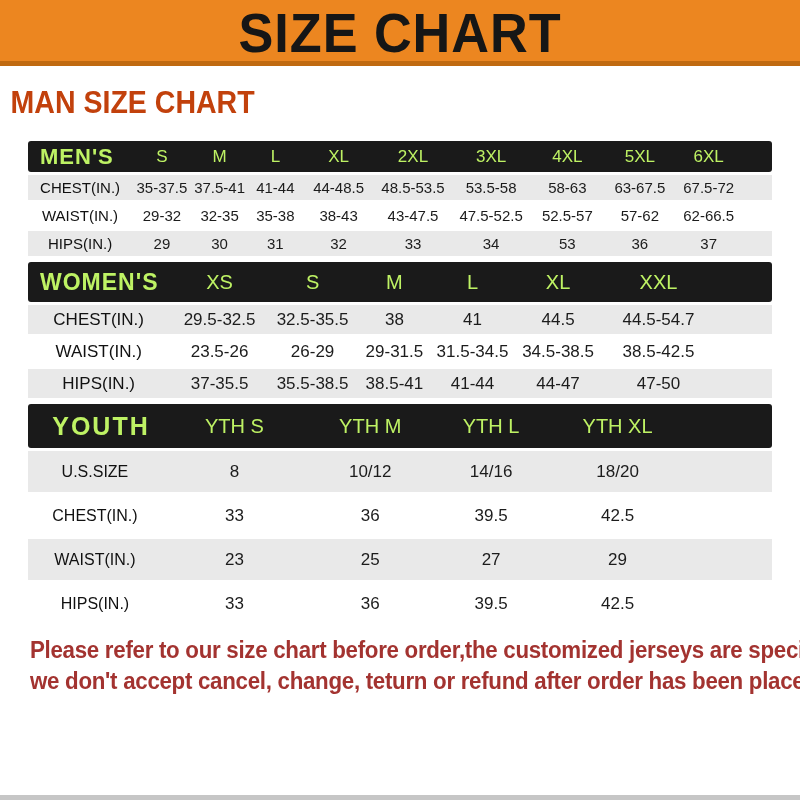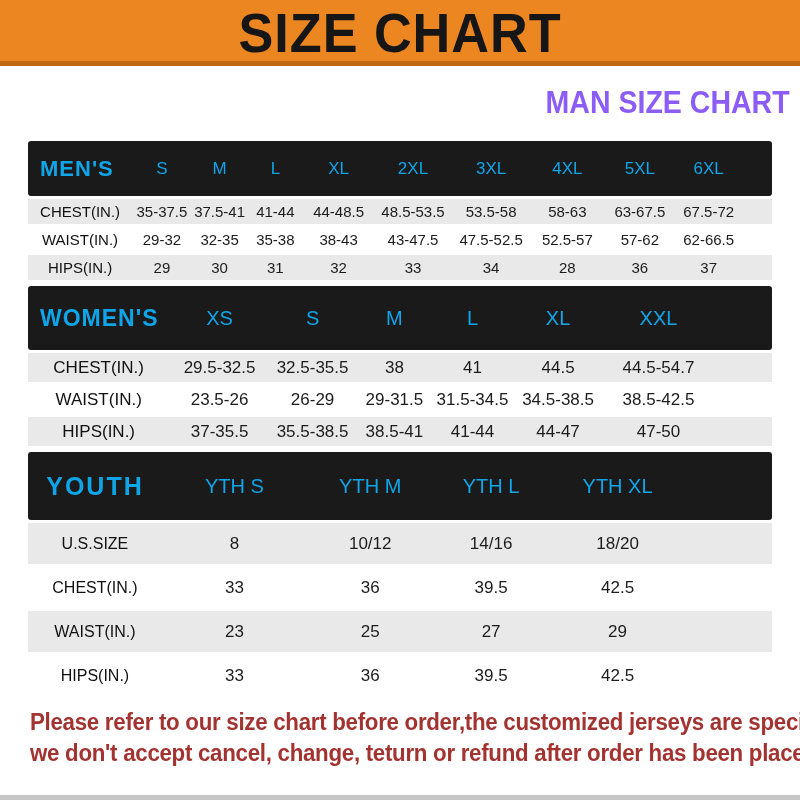--- a/index.html
+++ b/index.html
@@ -13,33 +13,33 @@
     height:61px;background:var(--banner-bg,#ec8620);
     border-bottom:5px solid var(--banner-edge,#c06a10);
     display:flex;align-items:flex-end;justify-content:center;
   }
   .banner-title{
     display:inline-block;font-size:55px;font-weight:800;color:#161616;
     letter-spacing:1px;transform:scaleX(.95) scaleY(1.02);line-height:1;
     white-space:nowrap;
   }
   
-  .section-heading{text-align:right;font-weight:800;color:#8b5cf6;margin:0;}
+  .section-heading{text-align:left;font-weight:800;color:#c2410c;margin:0;}
   .section-heading .cond{display:inline-block;transform:scaleX(.92);white-space:nowrap;}
   .sec-men  .section-heading{font-size:31px;line-height:34px;margin:20px 0 18px;}
   .sec-women .section-heading{font-size:33px;line-height:36px;margin:12px 0 14px;}
   .sec-youth .section-heading{font-size:33px;line-height:36px;margin:32px 0 14px;}
   
   .size-table{
     width:744px;margin-left:28px;border-collapse:separate;border-spacing:0 3px;
     table-layout:fixed;
   }
   .size-table th{
-    background:var(--bar-black,#1a1a1a);color:#0ea5e9;font-weight:500;
-    text-align:center;padding:12px;white-space:nowrap;
+    background:var(--bar-black,#1a1a1a);color:#bef264;font-weight:500;
+    text-align:center;padding:0;white-space:nowrap;
   }
   .size-table th.corner{
     text-align:left;padding-left:12px;font-weight:800;letter-spacing:1px;
   }
   .size-table th:first-child{border-radius:3px 0 0 3px;}
   .size-table th:last-child{border-radius:0 3px 3px 0;}
   .size-table td{
     text-align:center;color:#1c1c1c;padding:0;white-space:nowrap;vertical-align:middle;
   }
   .r-gray td{background:var(--row-gray,#e9e9e9);}
@@ -133,21 +133,21 @@
               <td></td>
             </tr>
             <tr class="r-gray">
               <td class="rowlabel">HIPS(IN.)</td>
               <td>29</td>
               <td>30</td>
               <td>31</td>
               <td>32</td>
               <td>33</td>
               <td>34</td>
-              <td>28</td>
+              <td>53</td>
               <td>36</td>
               <td>37</td>
               <td></td>
             </tr>
           </tbody>
         </table>
       </section>
       <section class="sec-women">
         <table class="size-table">
           <colgroup>

